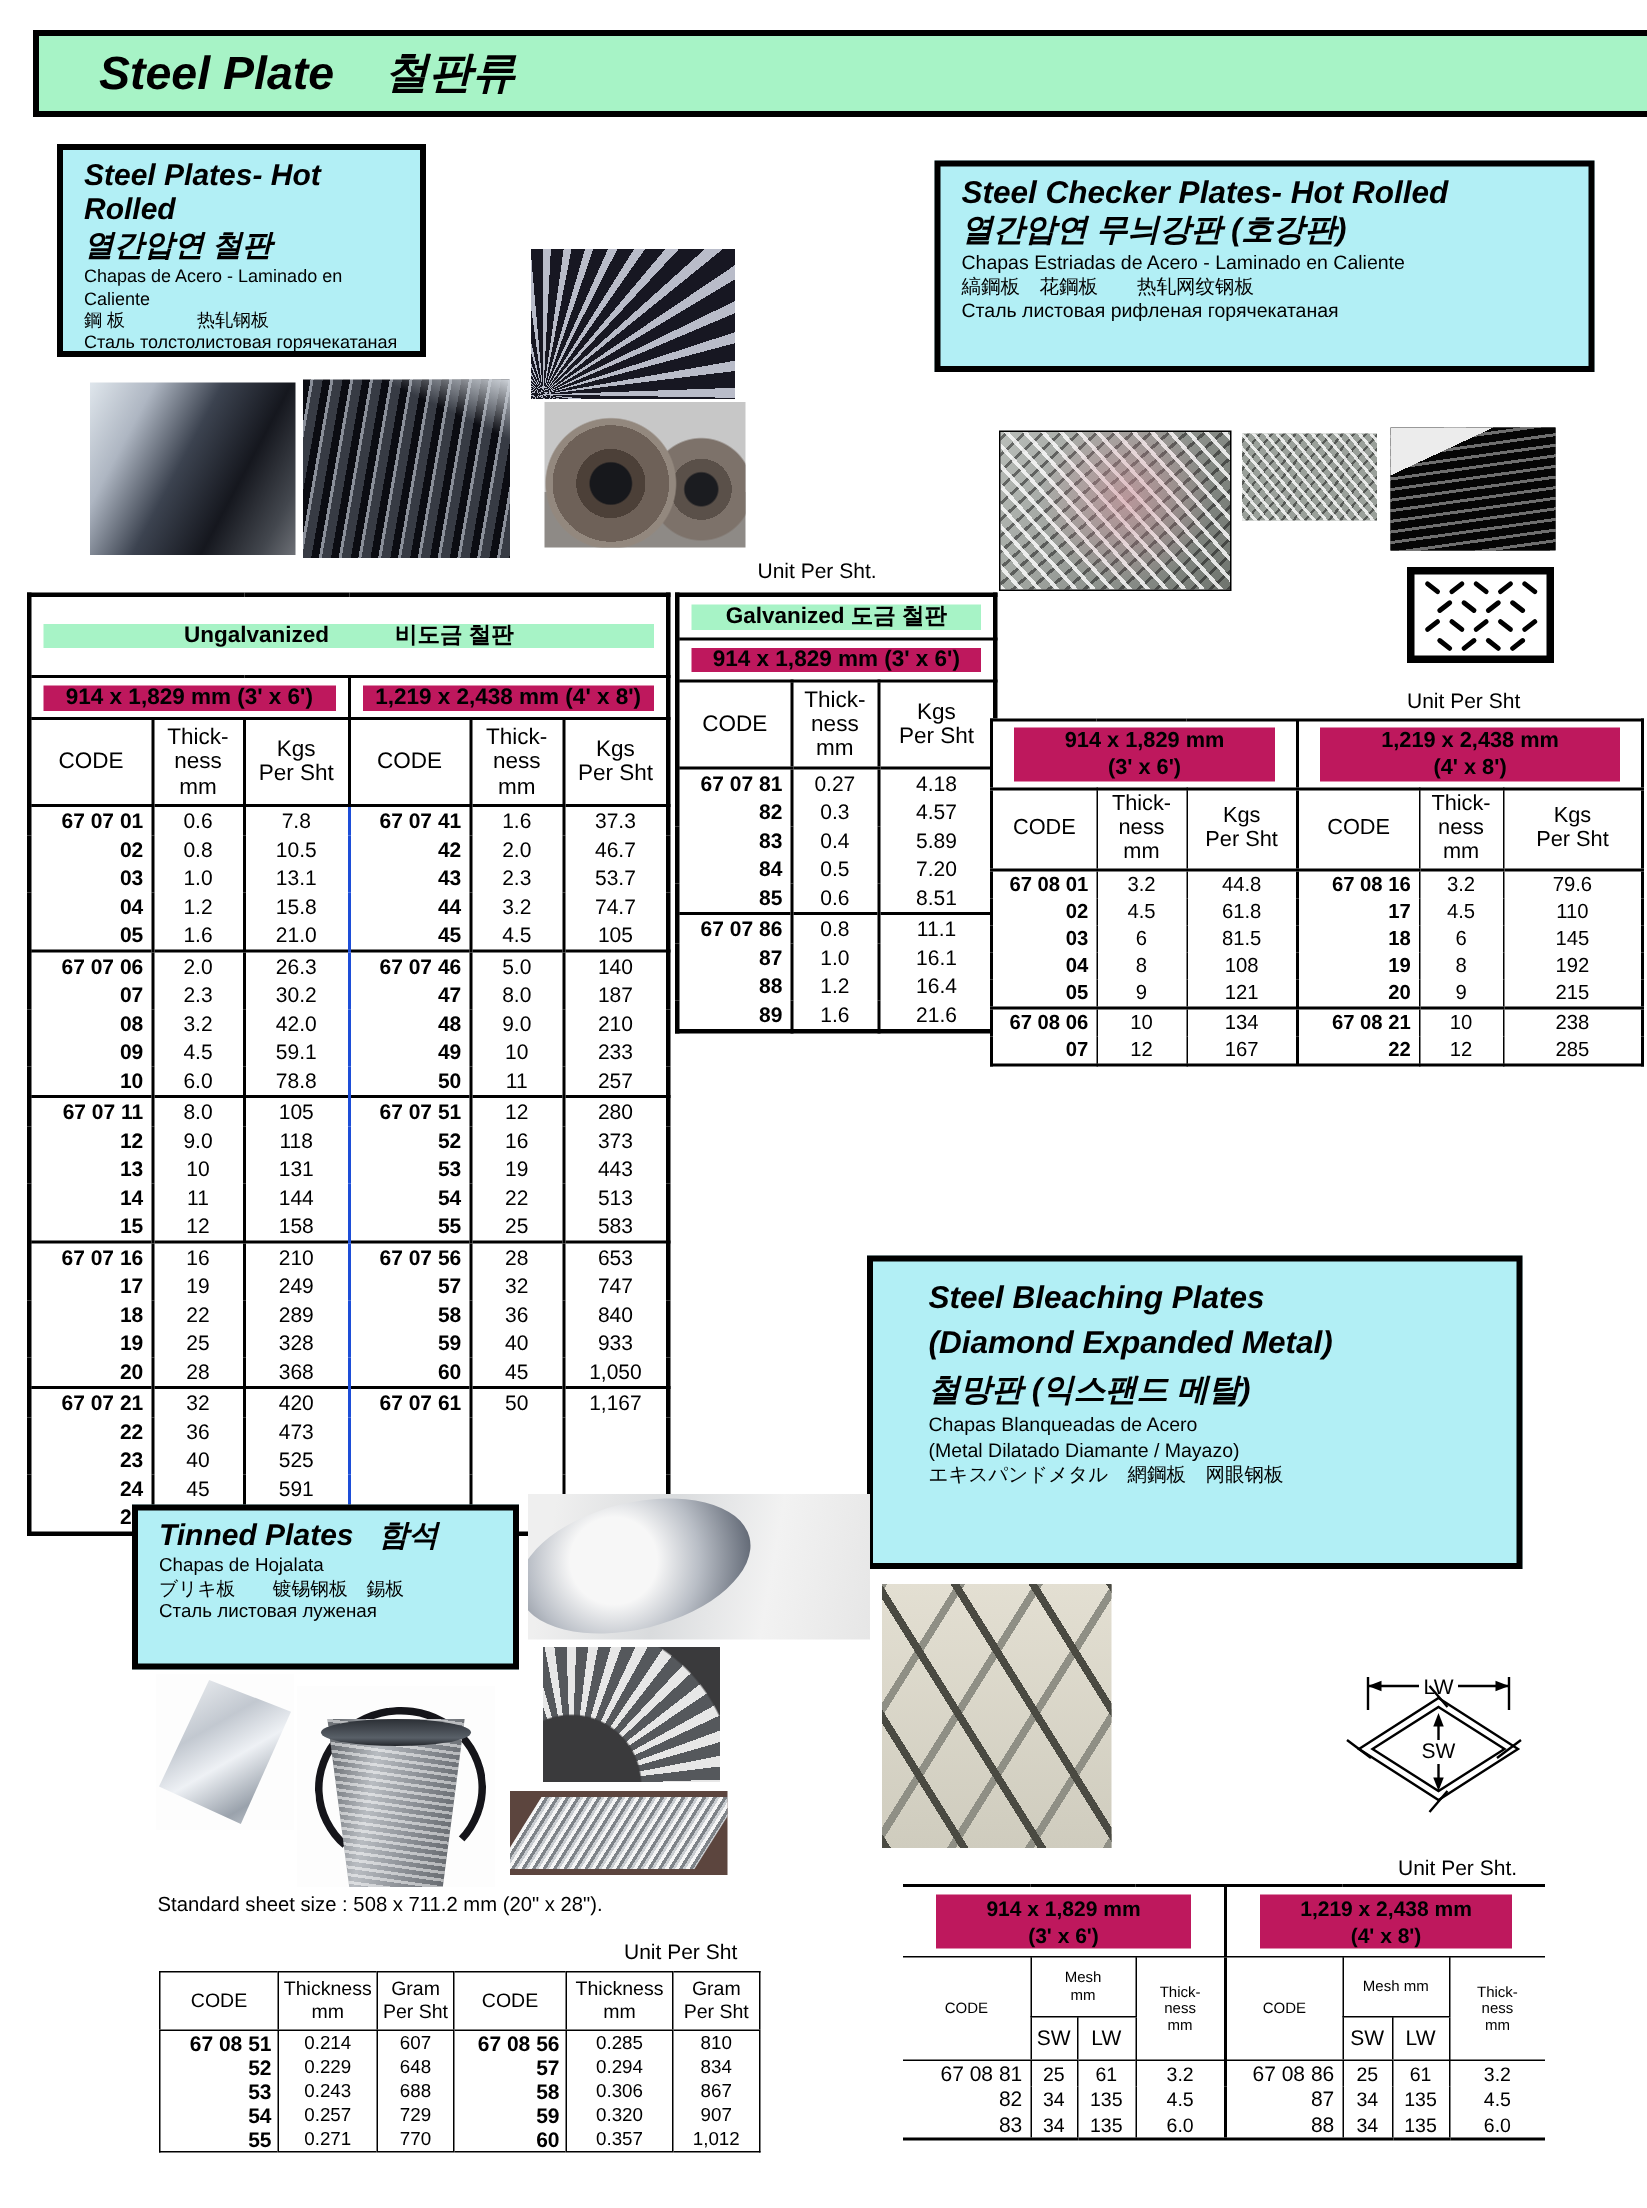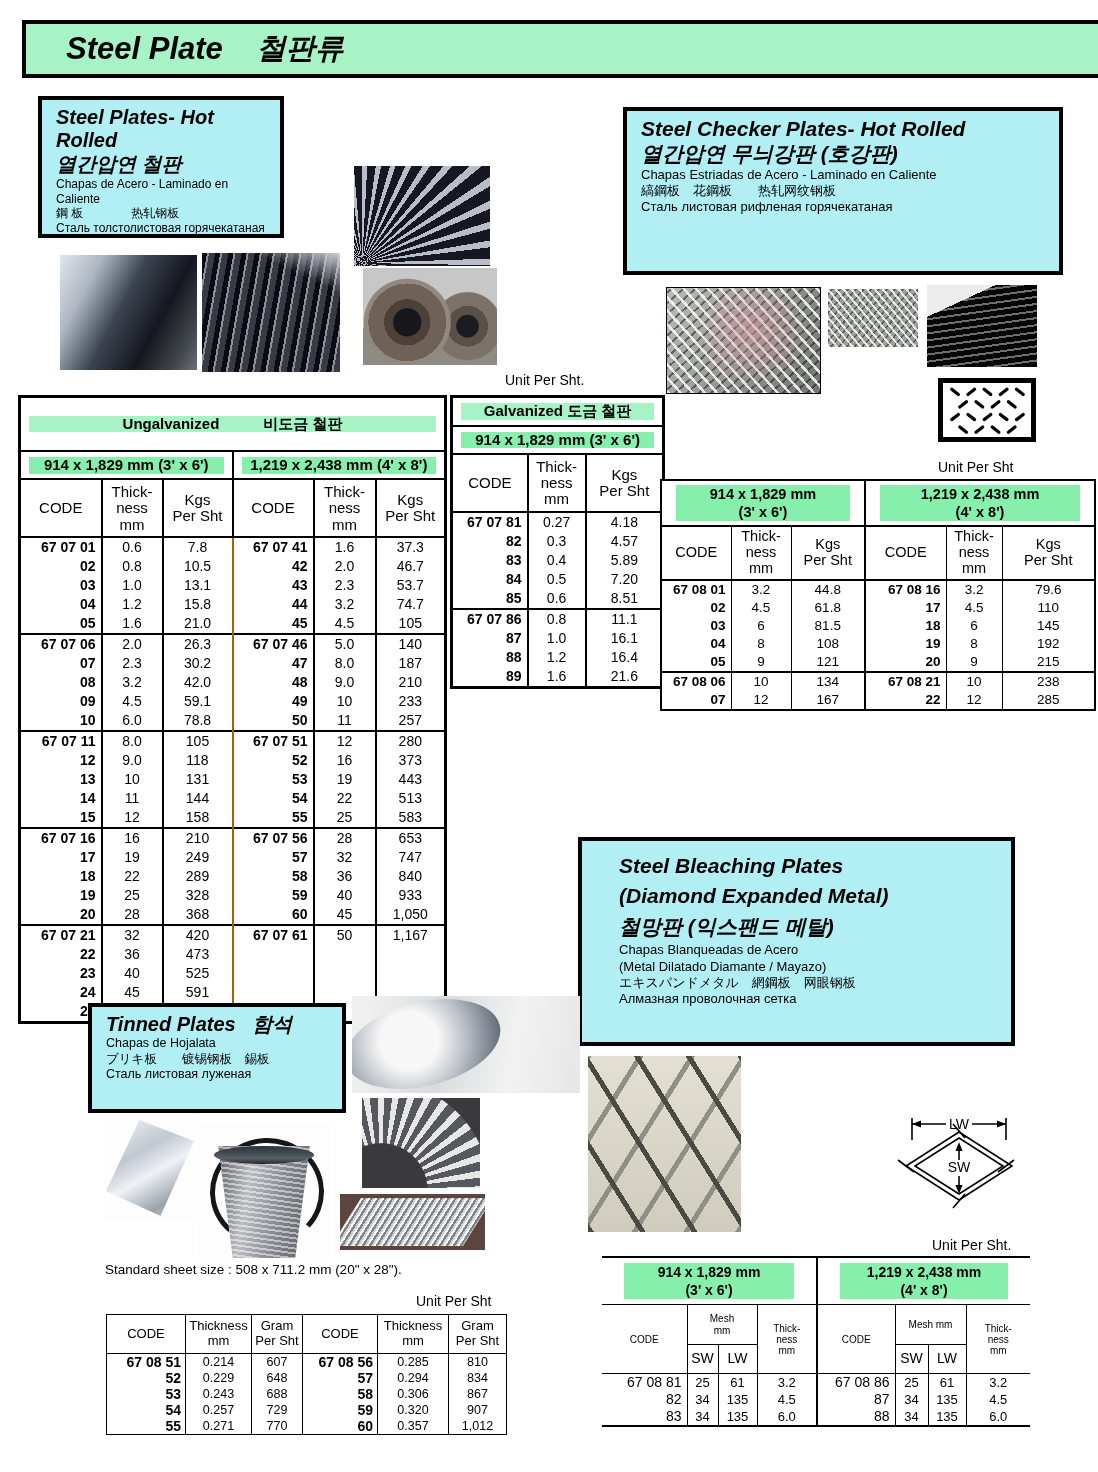--- a/index.html
+++ b/index.html
@@ -15,57 +15,57 @@
 
   .infobox{background:#b2eff5;border:4px solid #000;padding:6px 12px 4px 14px;box-sizing:border-box;}
   .infobox .t1{font-weight:bold;font-style:italic;line-height:1.15;}
   .infobox .t2{font-weight:bold;font-style:italic;line-height:1.25;}
   .infobox .s{line-height:1.22;}
 
   #box-hot{left:38px;top:96px;width:246px;height:142px;}
   #box-hot .t1,#box-hot .t2{font-size:20px;}
   #box-hot .s{font-size:12px;}
 
-  #box-chk{left:623px;top:107px;width:440px;height:168px;}
+  #box-chk{left:623px;top:107px;width:440px;height:141px;}
   #box-chk .t1,#box-chk .t2{font-size:21px;}
   #box-chk .s{font-size:13px;}
 
   #box-bls{left:578px;top:837px;width:437px;height:209px;padding-top:10px;padding-left:37px;}
   #box-bls .t1,#box-bls .t2{font-size:21px;line-height:1.45;}
   #box-bls .s{font-size:13px;line-height:1.25;}
 
   #box-tin{left:88px;top:1003px;width:258px;height:110px;}
   #box-tin .t1{font-size:20px;}
   #box-tin .s{font-size:12.5px;line-height:1.25;}
 
   
   .unit{font-size:14px;}
   .note{font-size:13.5px;}
 
   
   table{border-collapse:collapse;table-layout:fixed;background:#fff;}
   td,th{padding:0;font-weight:normal;overflow:hidden;white-space:pre-line;}
   .inband{font-weight:bold;text-align:center;}
   .mint{background:#a7f3c6;}
-  .cyan{background:#86efac;}
+  .cyan{background:#be185d;}
 
   
   .t-main,.t-galv{border:3px solid #000;}
   .t-main td,.t-main th,.t-galv td,.t-galv th{font-size:14px;text-align:center;line-height:1.08;}
   .t-main .row-mint td,.t-galv .row-mint td{border-bottom:2px solid #000;height:27px;}
   .t-main .row-cyan td,.t-galv .row-cyan td{border-bottom:2px solid #000;height:26px;}
   .t-main .row-head th,.t-galv .row-head th{border-bottom:2px solid #000;height:56px;font-size:15px;}
   .t-main tbody td,.t-galv tbody td{height:19px;font-size:14px;}
   .t-main tbody td.c0,.t-main tbody td.c3,.t-galv tbody td.c0
     {font-weight:bold;text-align:right;padding-right:5px;}
   .t-main th.vl,.t-main td.vl{border-left:2px solid #000;}
   .t-galv th.vl,.t-galv td.vl{border-left:2px solid #000;}
   .t-main tbody td.c1,.t-main tbody td.c2,.t-main tbody td.c4,.t-main tbody td.c5,
   .t-galv tbody td.c1,.t-galv tbody td.c2{border-left:2px solid #000;}
-  .t-main tbody td.c3{border-left:2px solid #a16207;}
+  .t-main tbody td.c3{border-left:2px solid #1d4ed8;}
   .t-main tr.blk td,.t-galv tr.blk td{border-top:2px solid #000;}
   .t-main .inband{margin:3px 8px;font-size:15px;}
   .t-galv .inband{margin:3px 8px;font-size:15px;}
   .bandflex{display:flex;justify-content:center;gap:44px;}
 
   
   .t-chk{border:2.5px solid #000;}
   .t-chk td,.t-chk th{font-size:13.5px;text-align:center;line-height:1.1;}
   .t-chk .row-cyan td{border-bottom:2px solid #000;height:40px;}
   .t-chk .row-head th{border-bottom:2px solid #000;height:52px;font-size:14.5px;}
@@ -640,21 +640,20 @@
       </tbody>
   </table>
 
   <div class="abs infobox" id="box-bls">
     <div class="t1">Steel Bleaching Plates</div>
     <div class="t1">(Diamond Expanded Metal)</div>
     <div class="t2">철망판 (익스팬드 메탈)</div>
     <div class="s">Chapas Blanqueadas de Acero</div>
     <div class="s">(Metal Dilatado Diamante / Mayazo)</div>
     <div class="s">エキスパンドメタル　網鋼板　网眼钢板</div>
-    <div class="s">Алмазная проволочная сетка</div>
   </div>
 
   <div class="photo" id="ph-mesh1" style="left:588px;top:1056px;width:153px;height:176px;"></div>
   <div class="photo" id="ph-mesh2" style="left:750px;top:1122px;width:118px;height:110px;"></div>
 
   <div class="abs" id="lwsw" style="left:888px;top:1112px;width:142px;height:104px;">
     <svg width="142" height="104" viewBox="0 0 142 104">
       <g stroke="#000" fill="none" stroke-width="1.6">
         <path d="M71 20 L124 54 L71 88 L18 54 Z"></path>
         <path d="M71 26 L115 54 L71 82 L27 54 Z"></path>

